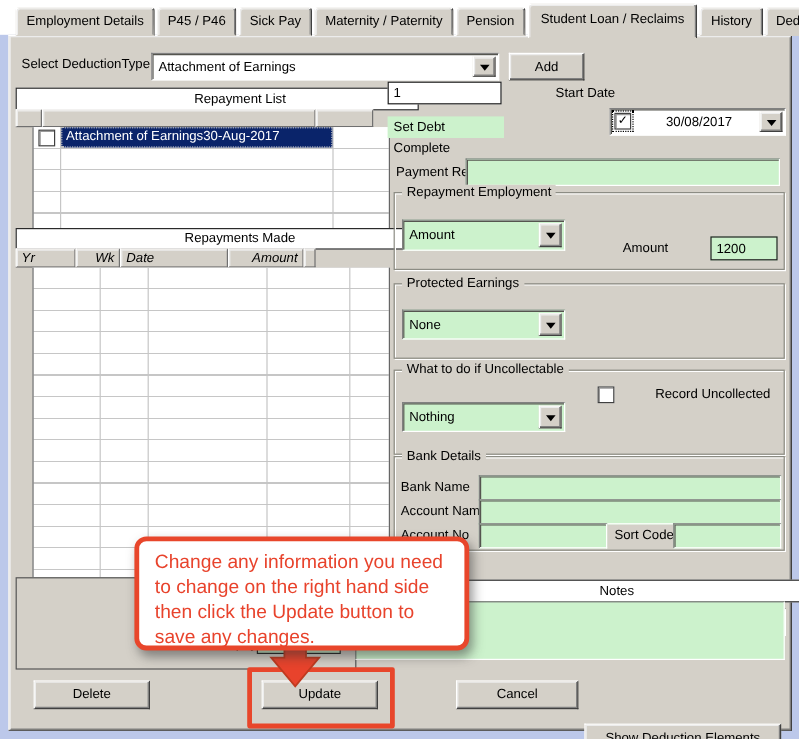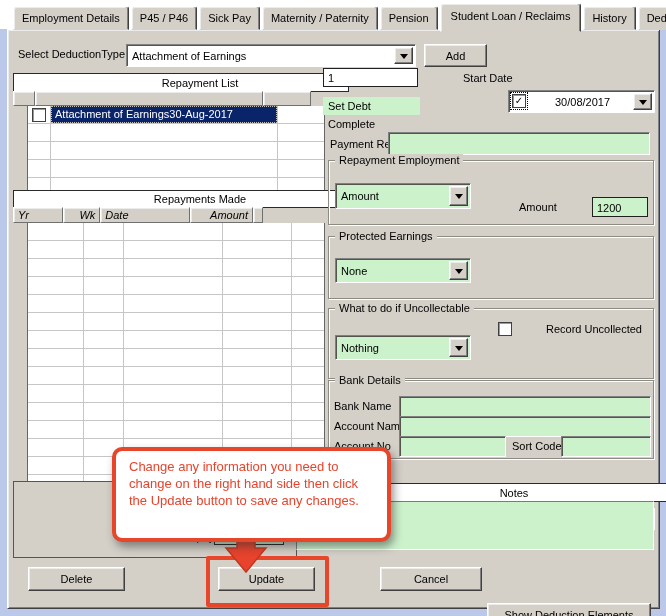--- a/index.html
+++ b/index.html
@@ -44,21 +44,21 @@
   .gcell{background:#d4d0c8;border:1px solid;border-color:#ffffff #707070 #707070 #ffffff;
          box-shadow:inset 1px 1px 0 #ececec;height:100%;box-sizing:border-box;
          padding:1px 4px 0 4px;overflow:hidden;white-space:nowrap;}
   .rows{background:#fff;border-left:1px solid #666;border-right:1px solid #666;
         background-image:repeating-linear-gradient(180deg,#ffffff 0 17px,#c6c6c6 17px 18px);margin-left:14px;}
   .vline{position:absolute;top:0;bottom:0;width:1px;background:#c6c6c6;}
   .lbl{white-space:nowrap;}
   
   .callout{background:#ffffff;border:4px solid #e8462b;border-radius:10px;
            box-shadow:3px 5px 9px rgba(50,50,50,.5);color:#e8432c;
-           font-size:13px;line-height:1.32;padding:7px 10px 6px 13px;z-index:40;}
+           font-size:16px;line-height:1.32;padding:7px 10px 6px 13px;z-index:40;}
   .hl-box{border:4px solid #e8462b;border-radius:2px;z-index:30;}
 </style>
 </head>
 <body>
 
 <div id="app">
 
   <div class="abs topstrip"></div>
   <div class="abs panel"></div>
   <div class="abs tabbar">

